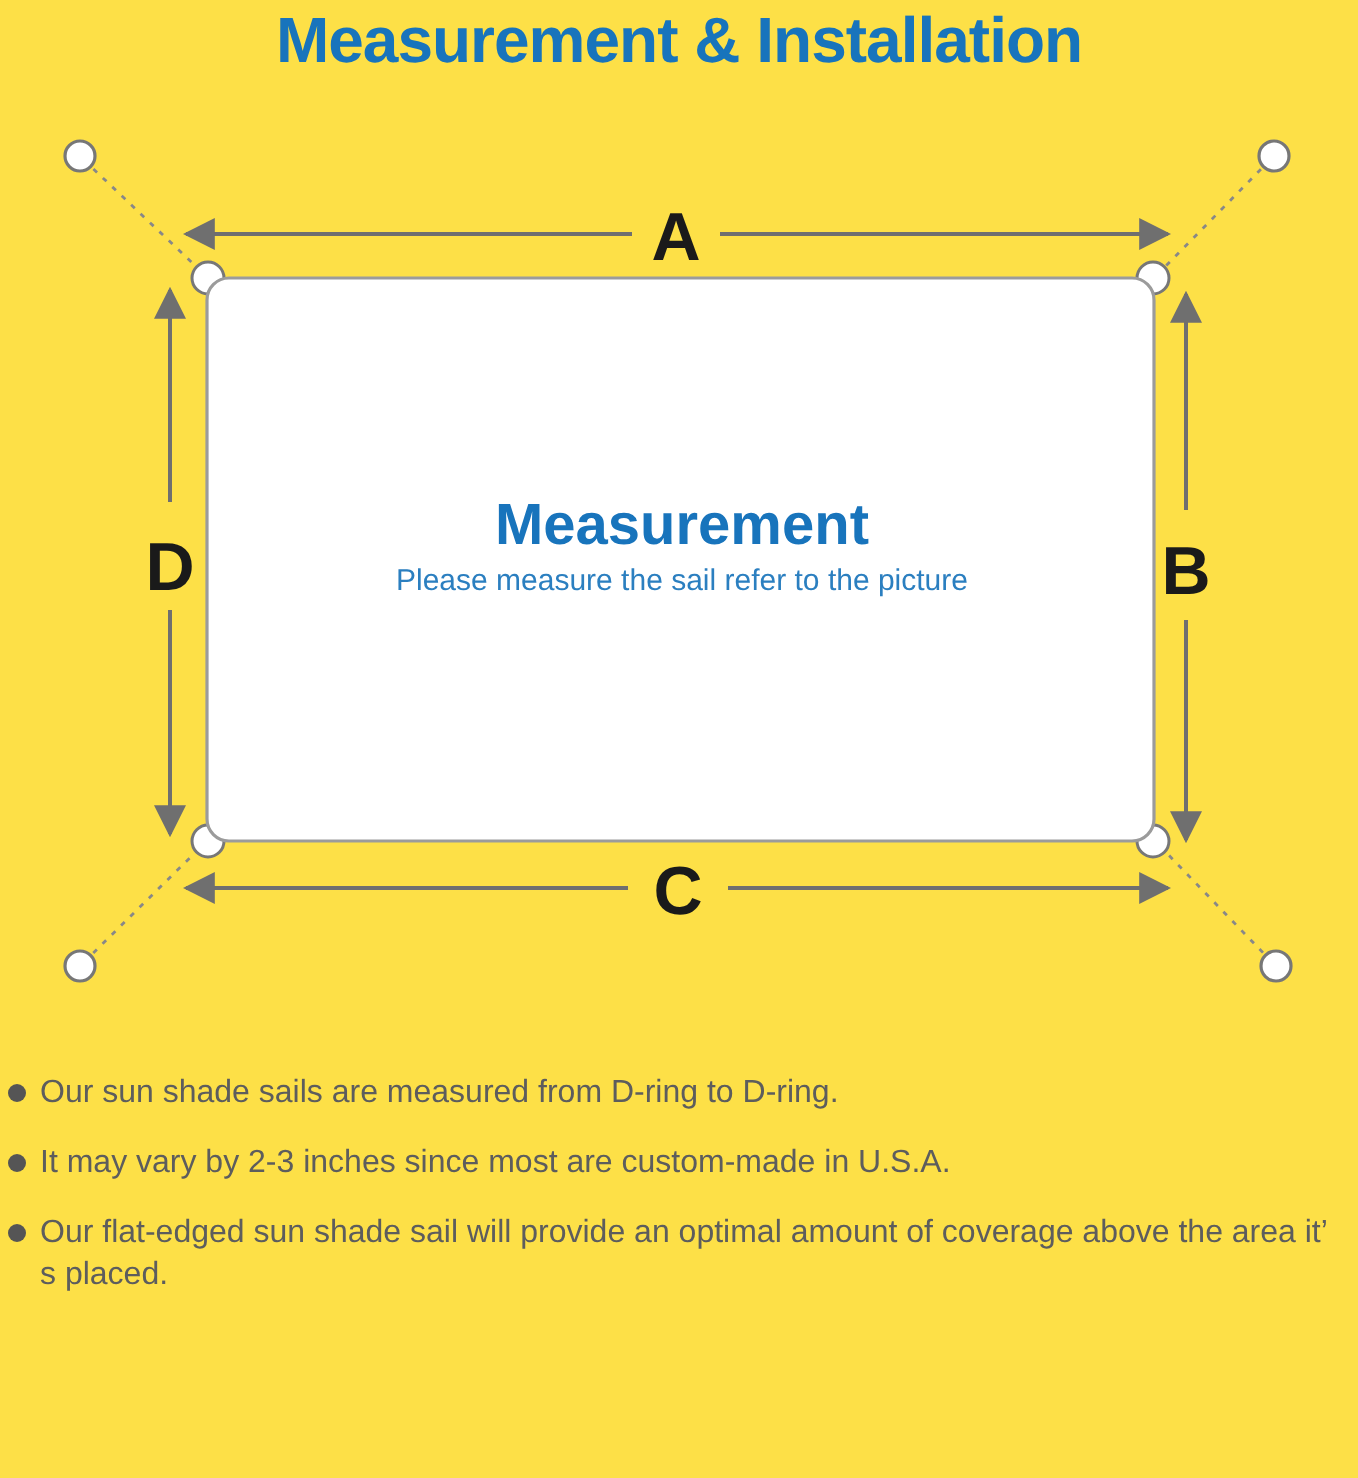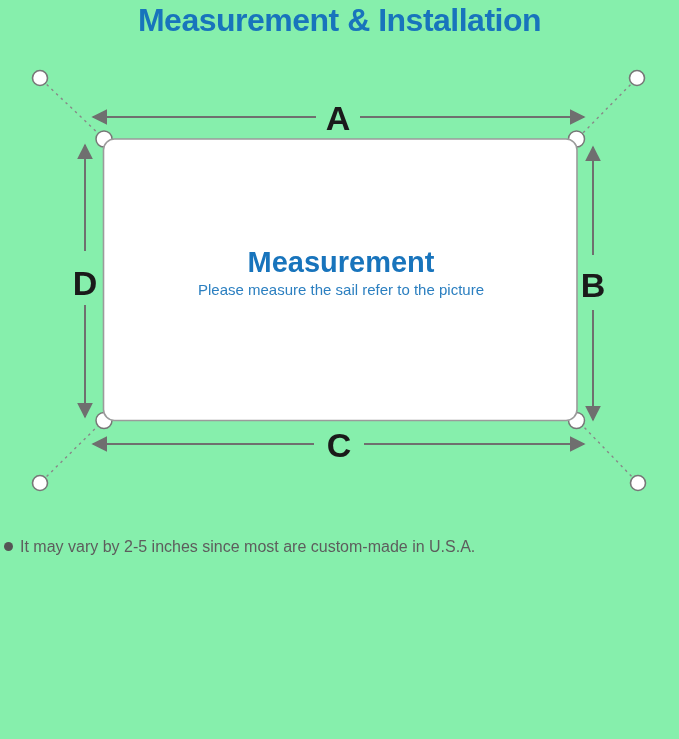--- a/index.html
+++ b/index.html
@@ -5,21 +5,21 @@
   html, body {
     margin: 0;
     padding: 0;
     background: #ffffff;
     overflow: hidden;
   }
   .page {
     position: relative;
     width: 679px;
     height: 739px;
-    background: #86efac;
+    background: #fde047;
     font-family: "Liberation Sans", sans-serif;
   }
   .page-title {
     position: absolute;
     top: 0;
     left: 0;
     right: 0;
     margin: 0;
     padding-top: 2px;
     text-align: center;
@@ -123,17 +123,25 @@
     <line x1="593" y1="252" x2="593" y2="362" stroke="#6f6f6f" stroke-width="2" marker-end="url(#arrow)"></line>
     <text x="593" y="239" text-anchor="middle" class="side-label">B</text>
 
     <text x="341" y="214" text-anchor="middle" class="center-heading">Measurement</text>
     <text x="341" y="237" text-anchor="middle" class="center-subtext">Please measure the sail refer to the picture</text>
   </svg>
 
   <ul class="notes-list">
     <li>
       <span class="bullet-dot"></span>
-      <span>It may vary by 2-5 inches since most are custom-made in U.S.A.</span>
+      <span>Our sun shade sails are measured from D-ring to D-ring.</span>
+    </li>
+    <li>
+      <span class="bullet-dot"></span>
+      <span>It may vary by 2-3 inches since most are custom-made in U.S.A.</span>
+    </li>
+    <li>
+      <span class="bullet-dot"></span>
+      <span>Our flat-edged sun shade sail will provide an optimal amount of coverage above the area it’ s placed.</span>
     </li>
   </ul>
 
 </main>
 
 </body></html>

